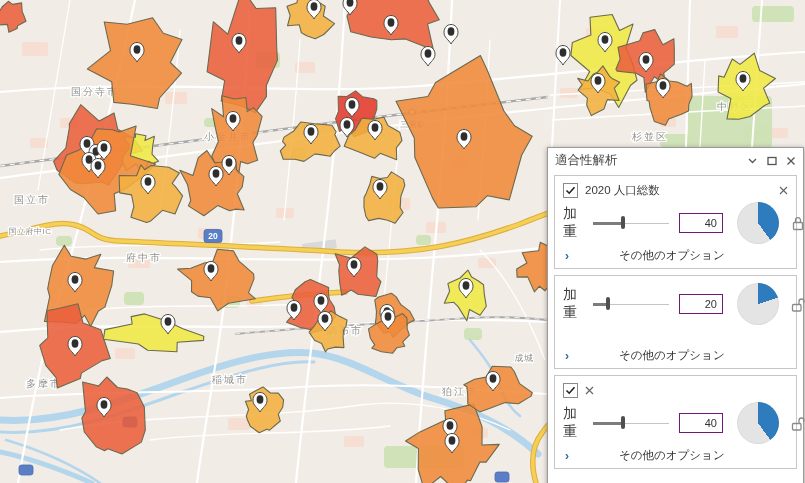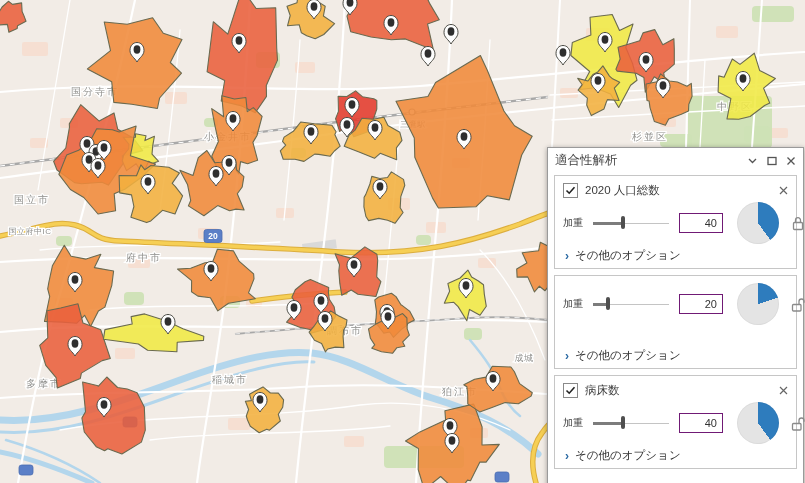--- a/index.html
+++ b/index.html
@@ -28,35 +28,35 @@
     padding:7px 8px 5px 8px;display:flex;flex-direction:column;justify-content:space-between;
   }
   .card-top{display:flex;align-items:center;gap:7px;}
   .cb{
     width:13px;height:13px;border:1px solid #8a8a8a;background:#fff;flex:none;
     display:inline-flex;align-items:center;justify-content:center;cursor:pointer;
   }
   .card-label{font-size:11.5px;color:#3c3c3c;flex:1 1 auto;white-space:nowrap;overflow:hidden;}
   .card-close{flex:none;cursor:pointer;}
   .card-mid{display:flex;align-items:center;}
-  .w-label{font-size:10px;color:#3c3c3c;width:26px;flex:none;}
+  .w-label{font-size:14px;color:#3c3c3c;width:26px;flex:none;}
   .slider{position:relative;width:76px;height:16px;flex:none;margin-left:4px;cursor:pointer;}
   .slider .track{position:absolute;left:0;right:0;top:7.5px;height:1.5px;background:#c4c4c4;}
   .slider .fill{position:absolute;left:0;top:6.5px;height:3px;background:#7c7c7c;}
   .slider .thumb{position:absolute;top:1px;width:4px;height:13px;background:#4f4f4f;border-radius:2px;}
   .w-input{
     width:44px;height:20px;box-sizing:border-box;border:1px solid #701a75;margin-left:10px;
     font-family:inherit;font-size:11px;color:#333;text-align:right;padding:0 5px;flex:none;background:#fff;
   }
   .pie{width:42px;height:42px;border-radius:50%;margin-left:14px;flex:none;
        box-shadow:inset 0 0 0 1px rgba(0,0,0,.04);}
   .lockwrap{margin-left:11px;flex:none;cursor:pointer;display:flex;}
   .card-opts{display:flex;align-items:center;gap:6px;cursor:pointer;padding-left:2px;}
   .card-opts .chev{font-size:12px;color:#2b6aa3;font-weight:bold;line-height:1;}
-  .card-opts span.lbl{font-size:11.5px;color:#333;}
+  .card-opts span.lbl{font-size:11.5px;color:#333;margin-left:44px;}
 </style>
 </head>
 <body>
 
 <svg id="map" width="805" height="483" viewBox="0 0 805 483">
     <rect x="0" y="0" width="805" height="483" fill="#f2ece6"></rect>
     <rect x="22" y="42" width="26" height="14" rx="2" fill="#f6dccd" opacity="0.8"></rect>
     <rect x="165" y="92" width="22" height="12" rx="2" fill="#f6dccd" opacity="0.8"></rect>
     <rect x="295" y="62" width="20" height="11" rx="2" fill="#f6dccd" opacity="0.8"></rect>
     <rect x="60" y="118" width="18" height="10" rx="2" fill="#f6dccd" opacity="0.8"></rect>
@@ -445,21 +445,20 @@
       </div>
     </div>
 
     <div class="card">
       <div class="card-top">
         <span class="cb">
           <svg width="11" height="11" viewBox="0 0 11 11" style="visibility: visible;">
             <polyline points="1.5,5.5 4.2,8.2 9.5,2.2" fill="none" stroke="#222" stroke-width="1.6"></polyline>
           </svg>
         </span>
-        <span class="card-label">病床数</span>
         <svg class="card-close" width="9" height="9" viewBox="0 0 9 9">
           <path d="M1,1 L8,8 M8,1 L1,8" stroke="#666" stroke-width="1.2"></path>
         </svg>
       </div>
       <div class="card-mid">
         <span class="w-label">加重</span>
         <div class="slider">
           <div class="track"></div>
             <div class="fill" style="width: 30.4px;"></div>
           <div class="thumb" style="left: 28.4px;"></div>

